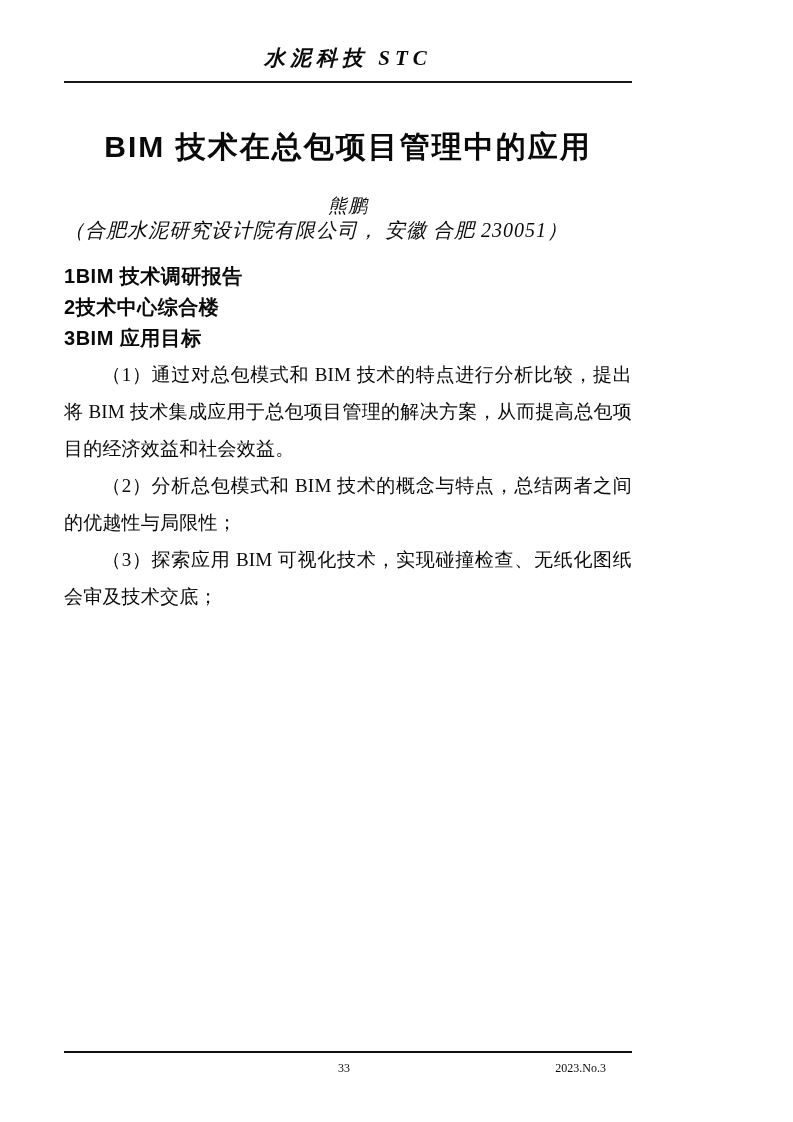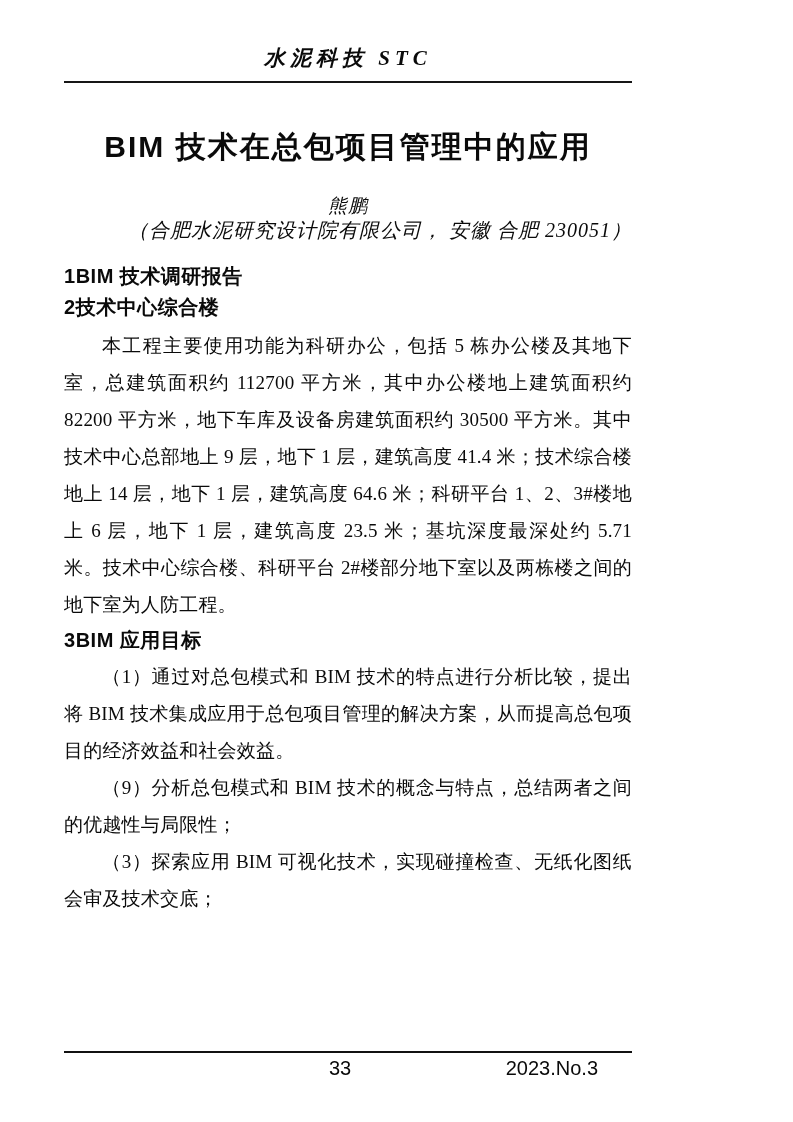--- a/index.html
+++ b/index.html
@@ -44,21 +44,21 @@
   }
   .byline {
     margin-top: 27px;
     text-align: center;
     font-size: 19px;
     line-height: 23px;
     font-style: italic;
     letter-spacing: 1px;
   }
   .affiliation {
-    text-align: right;
+    text-align: left;
     font-size: 20px;
     line-height: 26px;
     font-style: italic;
     letter-spacing: 1px;
   }
 
   
   .section-heading {
     font-family: "Liberation Sans", sans-serif;
     font-weight: bold;
@@ -85,25 +85,25 @@
   .goals p.body { margin: 0; }
 
   
   .footer-rule {
     position: absolute;
     left: 64px; right: 64px; top: 1051px;
     border-bottom: 2.5px solid #111111;
   }
   .footer-row {
     position: absolute;
-    left: 64px; right: 80px; top: 1058px;
+    left: 64px; right: 72px; top: 1058px;
     height: 20px;
-    font-size: 20px;
+    font-size: 12px;
     line-height: 20px;
-    font-family: Liberation Sans, sans-serif;
+    font-family: Liberation Serif, serif;
   }
   .page-number {
     position: absolute;
     left: 0; right: 0;
     text-align: center;
   }
   .issue-number {
     position: absolute;
     right: 18px;
     top: 0;
@@ -123,28 +123,27 @@
 
   <div class="affiliation">（合肥水泥研究设计院有限公司， 安徽  合肥  230051）</div>
 
   <div class="section-heading h1">
     <span class="num">1</span><span class="txt">BIM 技术调研报告</span>
   </div>
 
   <div class="section-heading h2">
     <span class="num">2</span><span class="txt">技术中心综合楼</span>
   </div>
-  <p class="body p2">本工程主要使用功能为科研办公，包括 5 栋办公楼及其地下室，总建筑面积约 112700 平方米，其中办公楼地上建筑面积约 82200 平方米，地下车库及设备房建筑面积约 30500 平方米。其中技术中心总部地上 9 层，地下 1 层，建筑高度 41.4 米；技术综合楼地上 14 层，地下 1 层，建筑高度 64.6 米；科研平台 1、2、3#楼地上 6 层，地下 1 层，建筑高度 23.5 米；基坑深度最深处约 5.71 米。技术中心综合楼、科研平台 2#楼部分地下室以及两栋楼之间的地下室为人防工程。</p>
 
   <div class="section-heading h3">
     <span class="num">3</span><span class="txt">BIM 应用目标</span>
   </div>
   <div class="goals">
     <p class="body">（1）通过对总包模式和 BIM 技术的特点进行分析比较，提出将 BIM 技术集成应用于总包项目管理的解决方案，从而提高总包项目的经济效益和社会效益。</p>
-    <p class="body">（9）分析总包模式和 BIM 技术的概念与特点，总结两者之间的优越性与局限性；</p>
+    <p class="body">（2）分析总包模式和 BIM 技术的概念与特点，总结两者之间的优越性与局限性；</p>
     <p class="body">（3）探索应用 BIM 可视化技术，实现碰撞检查、无纸化图纸会审及技术交底；</p>
 
   </div>
 
   <div class="footer-rule"></div>
   <div class="footer-row">
     <span class="page-number">33</span>
     <span class="issue-number">2023.No.3</span>
   </div>
 

